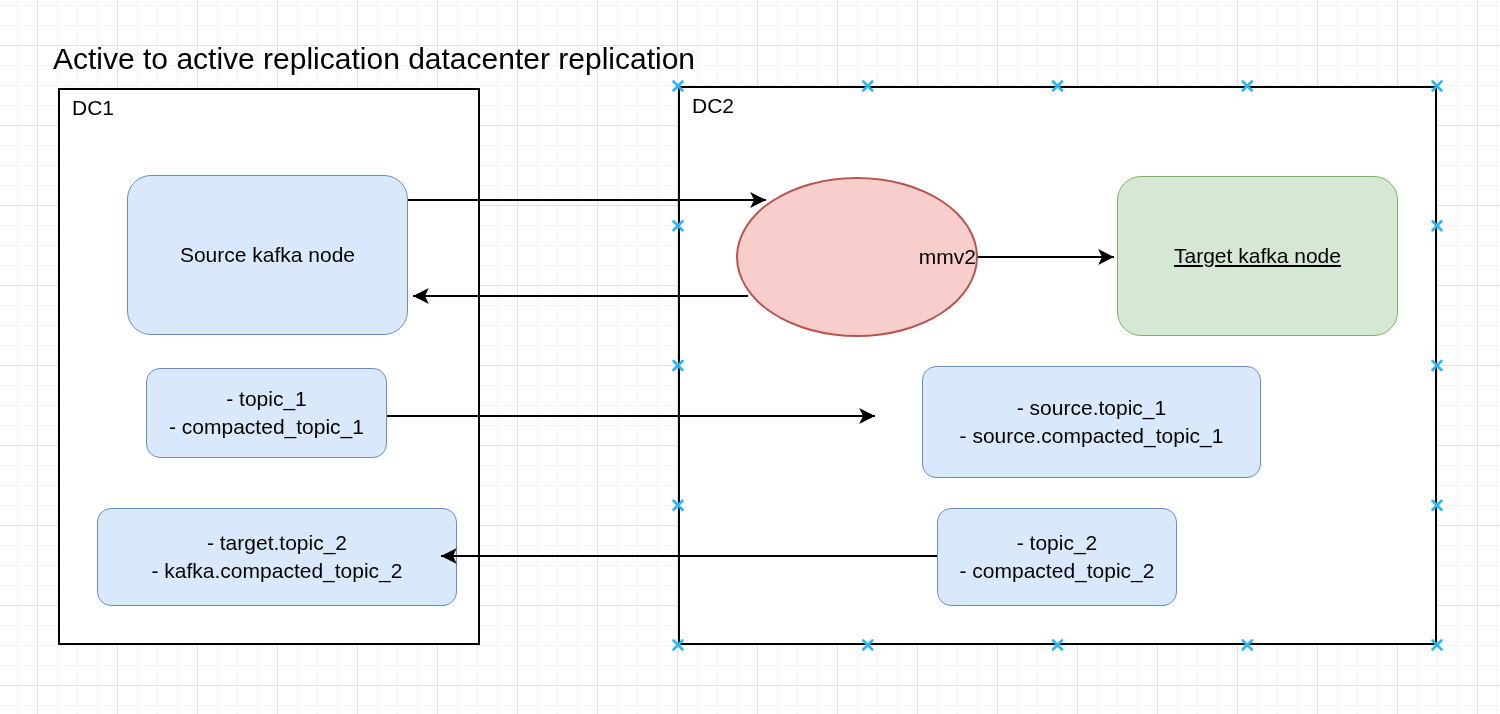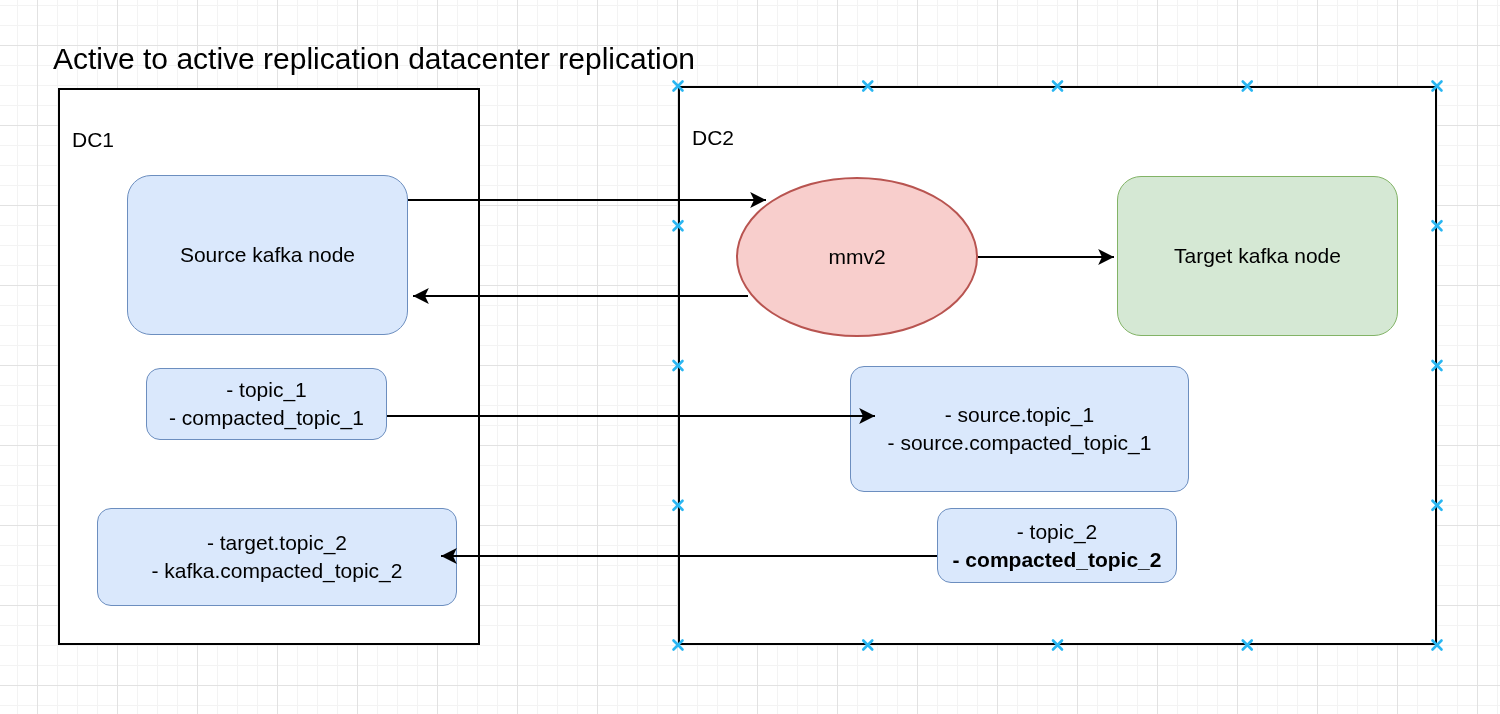--- a/index.html
+++ b/index.html
@@ -31,39 +31,38 @@
     position: absolute;
     border: 2px solid #000;
     background: #fff;
     box-sizing: border-box;
   }
   .container-label {
     position: absolute;
     left: 12px; top: 6px;
     font-size: 21px;
     color: #000;
-    margin-top: 32px;
   }
   .node {
     position: absolute;
     box-sizing: border-box;
     display: flex;
     align-items: center;
     justify-content: center;
     text-align: center;
     font-size: 21px;
     line-height: 28px;
     color: #000;
   }
   .blue   { background: #dae8fc; border: 1.5px solid #6c8ebf; }
   .green  { background: #d5e8d4; border: 1.5px solid #82b366; }
   .red    { background: #f8cecc; border: 2px solid #b85450; }
   .round-lg { border-radius: 24px; }
   .round-sm { border-radius: 14px; }
-  .ellipse  { border-radius: 50%; }
+  .ellipse  { border-radius: 50%; justify-content: flex-end; }
   #overlay {
     position: absolute;
     left: 0; top: 0;
     width: 1500px; height: 714px;
     pointer-events: none;
   }
   #overlay line { pointer-events: stroke; }
 </style>
 </head>
 <body>
@@ -81,49 +80,49 @@
   </div>
 
   <div class="node blue round-lg" style="left:127px; top:175px; width:281px; height:160px;">
     <span>Source kafka node</span>
   </div>
 
   <div class="node red ellipse" style="left:736px; top:177px; width:242px; height:160px;">
     <span>mmv2</span>
   </div>
 
-  <div class="node green round-lg" style="left:1117px; top:176px; width:281px; height:160px;">
+  <div class="node green round-lg" style="left:1117px; top:176px; width:281px; height:160px;text-decoration:underline;">
     <span>Target kafka node</span>
   </div>
 
-  <div class="node blue round-sm" style="left:146px; top:368px; width:241px; height:72px;">
+  <div class="node blue round-sm" style="left:146px; top:368px; width:241px; height:90px;">
     <span>
       <span style="display:block;">- topic_1</span>
       <span style="display:block;">- compacted_topic_1</span>
     </span>
   </div>
 
   <div class="node blue round-sm" style="left:97px; top:508px; width:360px; height:98px;">
     <span>
       <span style="display:block;">- target.topic_2</span>
       <span style="display:block;">- kafka.compacted_topic_2</span>
     </span>
   </div>
 
-  <div class="node blue round-sm" style="left:850px; top:366px; width:339px; height:126px;">
+  <div class="node blue round-sm" style="left:922px; top:366px; width:339px; height:112px;">
     <span>
       <span style="display:block;">- source.topic_1</span>
       <span style="display:block;">- source.compacted_topic_1</span>
     </span>
   </div>
 
-  <div class="node blue round-sm" style="left:937px; top:508px; width:240px; height:75px;">
+  <div class="node blue round-sm" style="left:937px; top:508px; width:240px; height:98px;">
     <span>
       <span style="display:block;">- topic_2</span>
-      <span style="display:block;font-weight:bold;">- compacted_topic_2</span>
+      <span style="display:block;">- compacted_topic_2</span>
     </span>
   </div>
 
   <svg id="overlay" viewBox="0 0 1500 714" xmlns="http://www.w3.org/2000/svg">
     <defs>
       <marker id="arr" viewBox="0 0 12 12" refX="11" refY="6" markerWidth="9.5" markerHeight="9.5" orient="auto">
         <path d="M1,1 L11,6 L1,11 L3.4,6 Z" fill="#000"></path>
       </marker>
     </defs>
     <line x1="408" y1="200" x2="766" y2="200" stroke="#000" stroke-width="2" marker-end="url(#arr)"></line>

